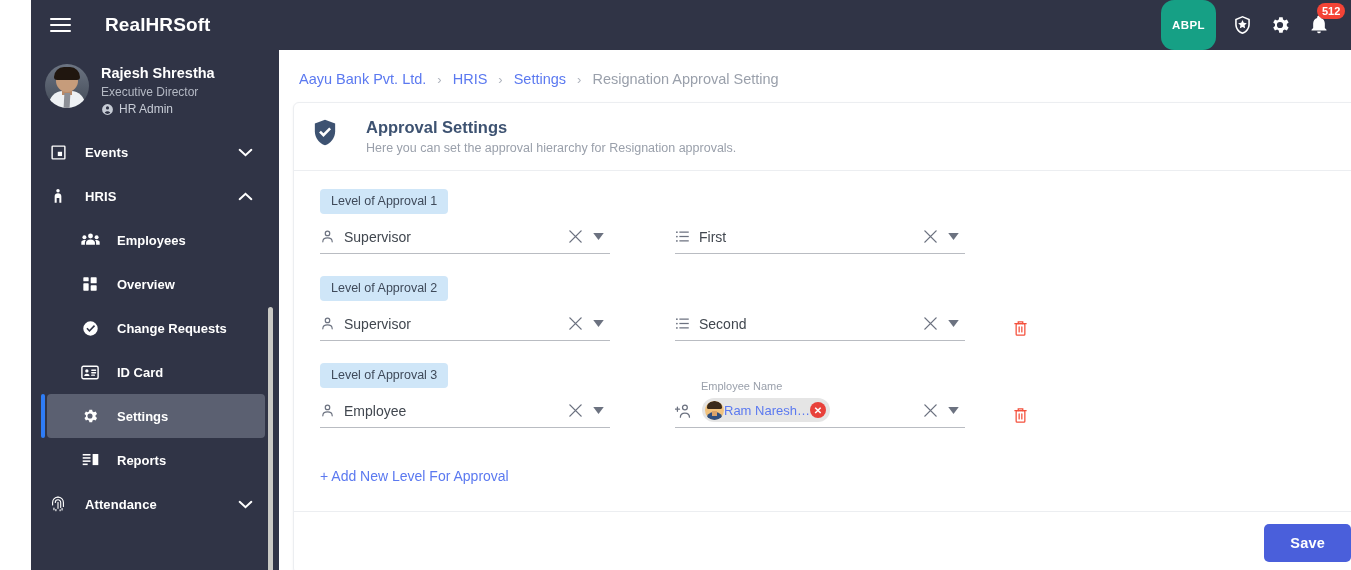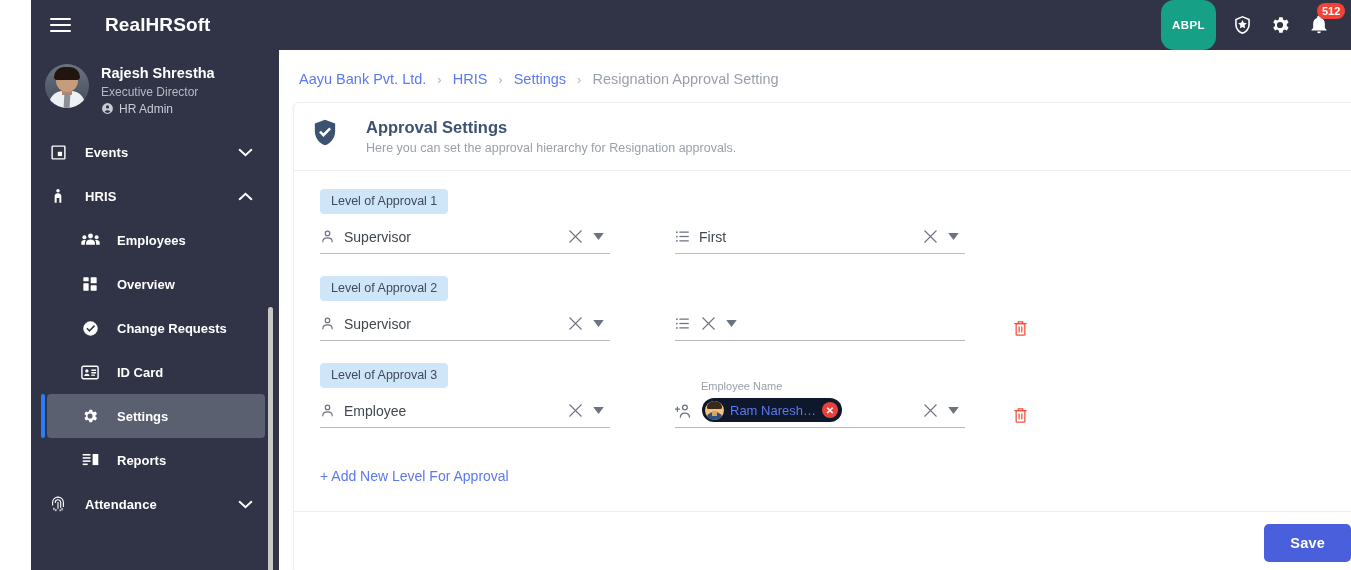--- a/index.html
+++ b/index.html
@@ -51,21 +51,21 @@
     width: 44px; height: 44px; border-radius: 50%; flex: 0 0 44px; overflow: hidden;
     background: linear-gradient(#6c7482, #424a57); position: relative;
   }
   .avatar .face { position:absolute; left:11px; top:6px; width:22px; height:22px; border-radius:50%; background:#c69c7b; }
   .avatar .hair { position:absolute; left:9px; top:3px; width:26px; height:13px; border-radius:13px 13px 4px 4px; background:#20160f; }
   .avatar .shirt { position:absolute; left:4px; bottom:0; width:36px; height:17px; border-radius:14px 14px 0 0; background:#eef1f4; }
   .avatar .tie { position:absolute; left:19px; bottom:0; width:6px; height:15px; background:#8c8f96; transform: skewX(-3deg); }
   .avatar .neck { position:absolute; left:17px; top:22px; width:10px; height:9px; background:#b98a68; }
   .pname { color: #ffffff; font-size: 14.5px; font-weight: bold; line-height: 18px; }
   .prole { color: #b4b9c4; font-size: 12px; line-height: 18px; margin-top: 1px; }
-  .ptag { color: #c7ccd6; font-size: 12px; display: flex; gap: 5px; margin-top: 1px; }
+  .ptag { color: #c7ccd6; font-size: 12px; display: flex; align-items: center; gap: 5px; margin-top: 1px; }
 
   .nav { padding-top: 2px; }
   .nav-item {
     display: flex; align-items: center; height: 44px; padding-left: 14px; cursor: pointer;
     position: relative; color: #ffffff;
   }
   .nav-item .nlabel { font-size: 13px; font-weight: bold; letter-spacing: .1px; }
   .nav-item .nicon { width: 26px; flex: 0 0 26px; display: flex; align-items: center; justify-content: center; }
   .nav-item .ngap { width: 14px; flex: 0 0 14px; }
   .chev { position: absolute; right: 26px; top: 50%; transform: translateY(-50%); }
@@ -112,22 +112,22 @@
   }
   .field .fic { flex: 0 0 22px; display: flex; align-items: center; justify-content: flex-start; color: #6c7280; }
   .field .ftext { flex: 1 1 auto; font-size: 14px; color: #41474f; padding-left: 2px; }
   .field .clear { width: 22px; display: flex; align-items: center; justify-content: center; cursor: pointer; }
   .field .caret { width: 24px; display: flex; align-items: center; justify-content: center; cursor: pointer; }
   .field-gap { width: 65px; flex: 0 0 65px; }
   .trash { width: 40px; flex: 0 0 40px; display: flex; align-items: center; justify-content: center; cursor: pointer; padding-bottom: 4px; }
 
   .float-label { position: absolute; top: -18px; left: 26px; font-size: 11px; color: #9aa0ab; }
   .chip {
-    display: inline-flex; align-items: center; gap: 6px;
-    background: #0f172a; border-radius: 14px; padding: 2px 4px 2px 3px; height: 24px;
+    display: inline-flex; align-items: center; 
+    background: #e5e5e5; border-radius: 14px; padding: 2px 4px 2px 3px; height: 24px;
   }
   .chip-avatar { width: 19px; height: 19px; border-radius: 50%; background: #f1c27d; position: relative; overflow: hidden; flex: 0 0 19px; }
   .chip-avatar .c-hair { position:absolute; left:2px; top:0; width:15px; height:8px; border-radius:8px 8px 2px 2px; background:#3a2a1b; }
   .chip-avatar .c-body { position:absolute; left:1px; bottom:0; width:17px; height:8px; border-radius:8px 8px 0 0; background:#2f4f7f; }
   .chip-avatar .c-neck { position:absolute; left:7px; top:10px; width:5px; height:5px; background:#d9a26a; }
   .chip-label { font-size: 13px; color: #5b79f0; white-space: nowrap; }
   .chip-x {
     width: 16px; height: 16px; border-radius: 50%; background: #e8413b; color: #fff;
     font-size: 10px; display: flex; align-items: center; justify-content: center; cursor: pointer;
     font-weight: bold; flex: 0 0 16px;
@@ -445,20 +445,21 @@
               <span class="fic">
                 <svg width="15" height="15" viewBox="0 0 24 24" fill="#6c7280">
                     <circle cx="3" cy="5" r="1.4"></circle>
                     <circle cx="3" cy="12" r="1.4"></circle>
                     <circle cx="3" cy="19" r="1.4"></circle>
                     <rect x="7" y="4" width="15" height="2"></rect>
                     <rect x="7" y="11" width="15" height="2"></rect>
                     <rect x="7" y="18" width="15" height="2"></rect>
                   </svg>
               </span>
+              <span class="ftext">Second</span>
               <span class="clear">
                 <svg width="15" height="15" viewBox="0 0 16 16" fill="none" stroke="#6c7280" stroke-width="1.5" stroke-linecap="round">
                     <path d="M2 2l12 12M14 2L2 14"></path>
                   </svg>
               </span>
               <span class="caret">
                 <svg width="11" height="7" viewBox="0 0 12 8" fill="#6c7280">
                     <path d="M0 0h12L6 8z"></path>
                   </svg>
               </span>

